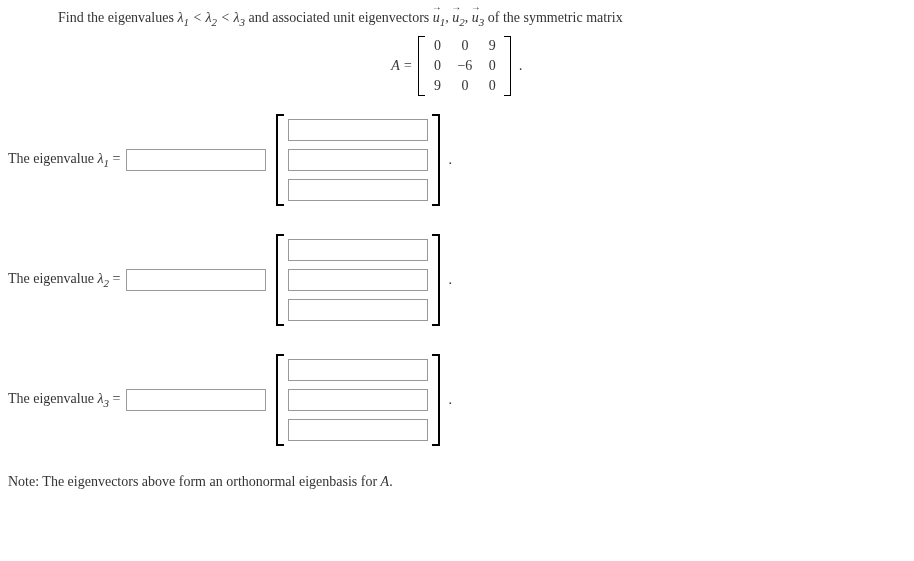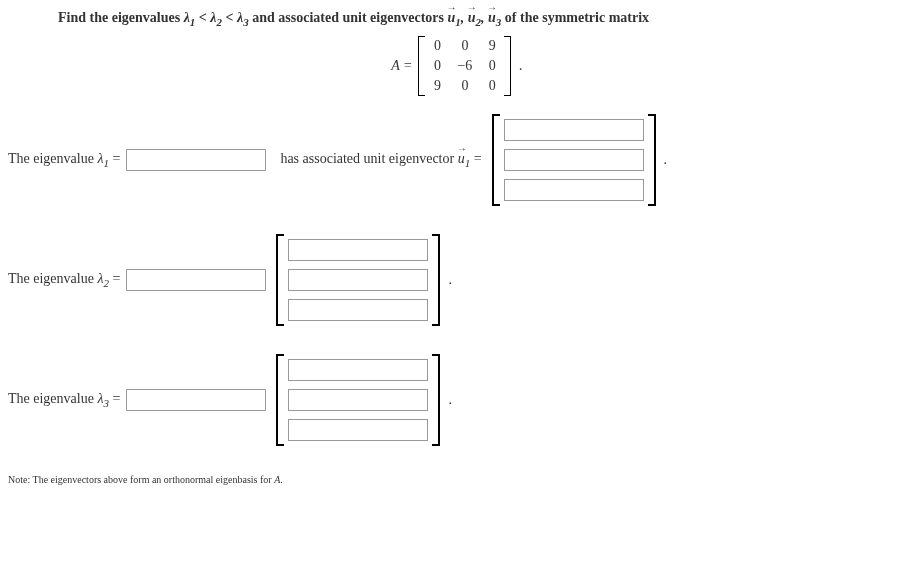--- a/index.html
+++ b/index.html
@@ -8,21 +8,20 @@
       font-size: 14px;
       color: #333;
       margin: 0;
       padding: 10px 8px;
       width: 914px;
     }
     .problem-header {
       margin-left: 50px;
       margin-bottom: 8px;
       font-size: 14px;
-      font-weight: bold;
     }
     .matrix-display {
       text-align: center;
       margin-bottom: 18px;
     }
     .matrix-eq {
       display: inline-flex;
       align-items: center;
       font-style: italic;
     }
@@ -97,21 +96,21 @@
     }
     .vb-inputs input {
       width: 140px;
       height: 22px;
       border: 1px solid #999;
       padding: 2px 4px;
       font-size: 13px;
     }
     .note {
       margin-top: 8px;
-      font-size: 10px;
+      font-size: 14px;
     }
     sub { font-size: 11px; }
     .italic { font-style: italic; }
     .dot-after { margin-left: 8px; }
   </style>
 </head>
 <body>
 
 <div class="problem-header">
   <span>Find the eigenvalues </span><span class="italic">λ<sub>1</sub> &lt; λ<sub>2</sub> &lt; λ<sub>3</sub></span><span> and associated unit eigenvectors </span><span class="italic"><span class="vec-arrow">u</span><sub>1</sub>, <span class="vec-arrow">u</span><sub>2</sub>, <span class="vec-arrow">u</span><sub>3</sub></span><span> of the symmetric matrix</span>
@@ -137,23 +136,20 @@
     </span>
     <span class="dot-after">.</span>
   </span>
 </div>
 
 <div class="eigen-row">
   <span class="lbl">
     <span>The eigenvalue </span><span class="italic">λ<sub>1</sub></span><span> = </span>
   </span>
   <input type="text" class="scalar-input" value="" style="">
-  <span class="unit-label">
-    <span>has associated unit eigenvector </span><span class="italic"><span class="vec-arrow">u</span><sub>1</sub></span><span> = </span>
-  </span>
   <span class="vector-box">
     <span class="vb-left"></span>
     <span class="vb-inputs">
       <input type="text" value="" style="">
       <input type="text" value="" style="">
       <input type="text" value="" style="">
     </span>
     <span class="vb-right"></span>
   </span>
   <span class="dot-after">.</span>

